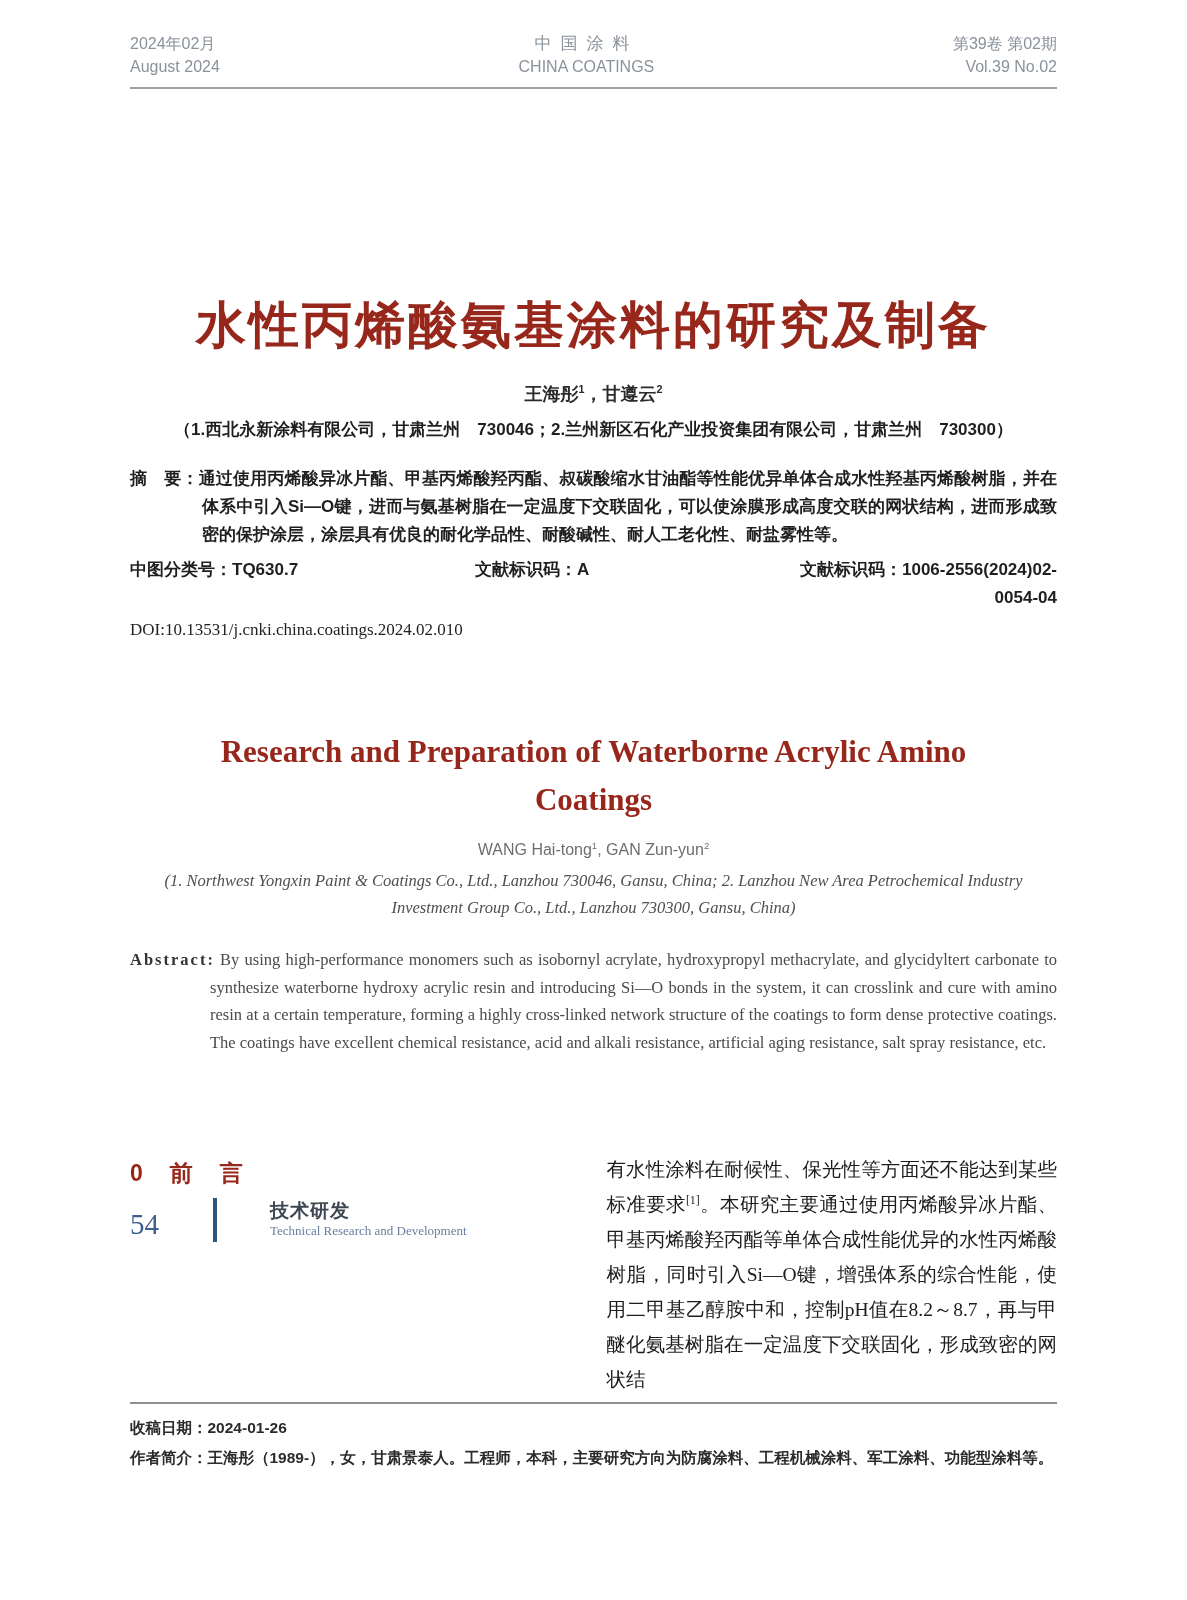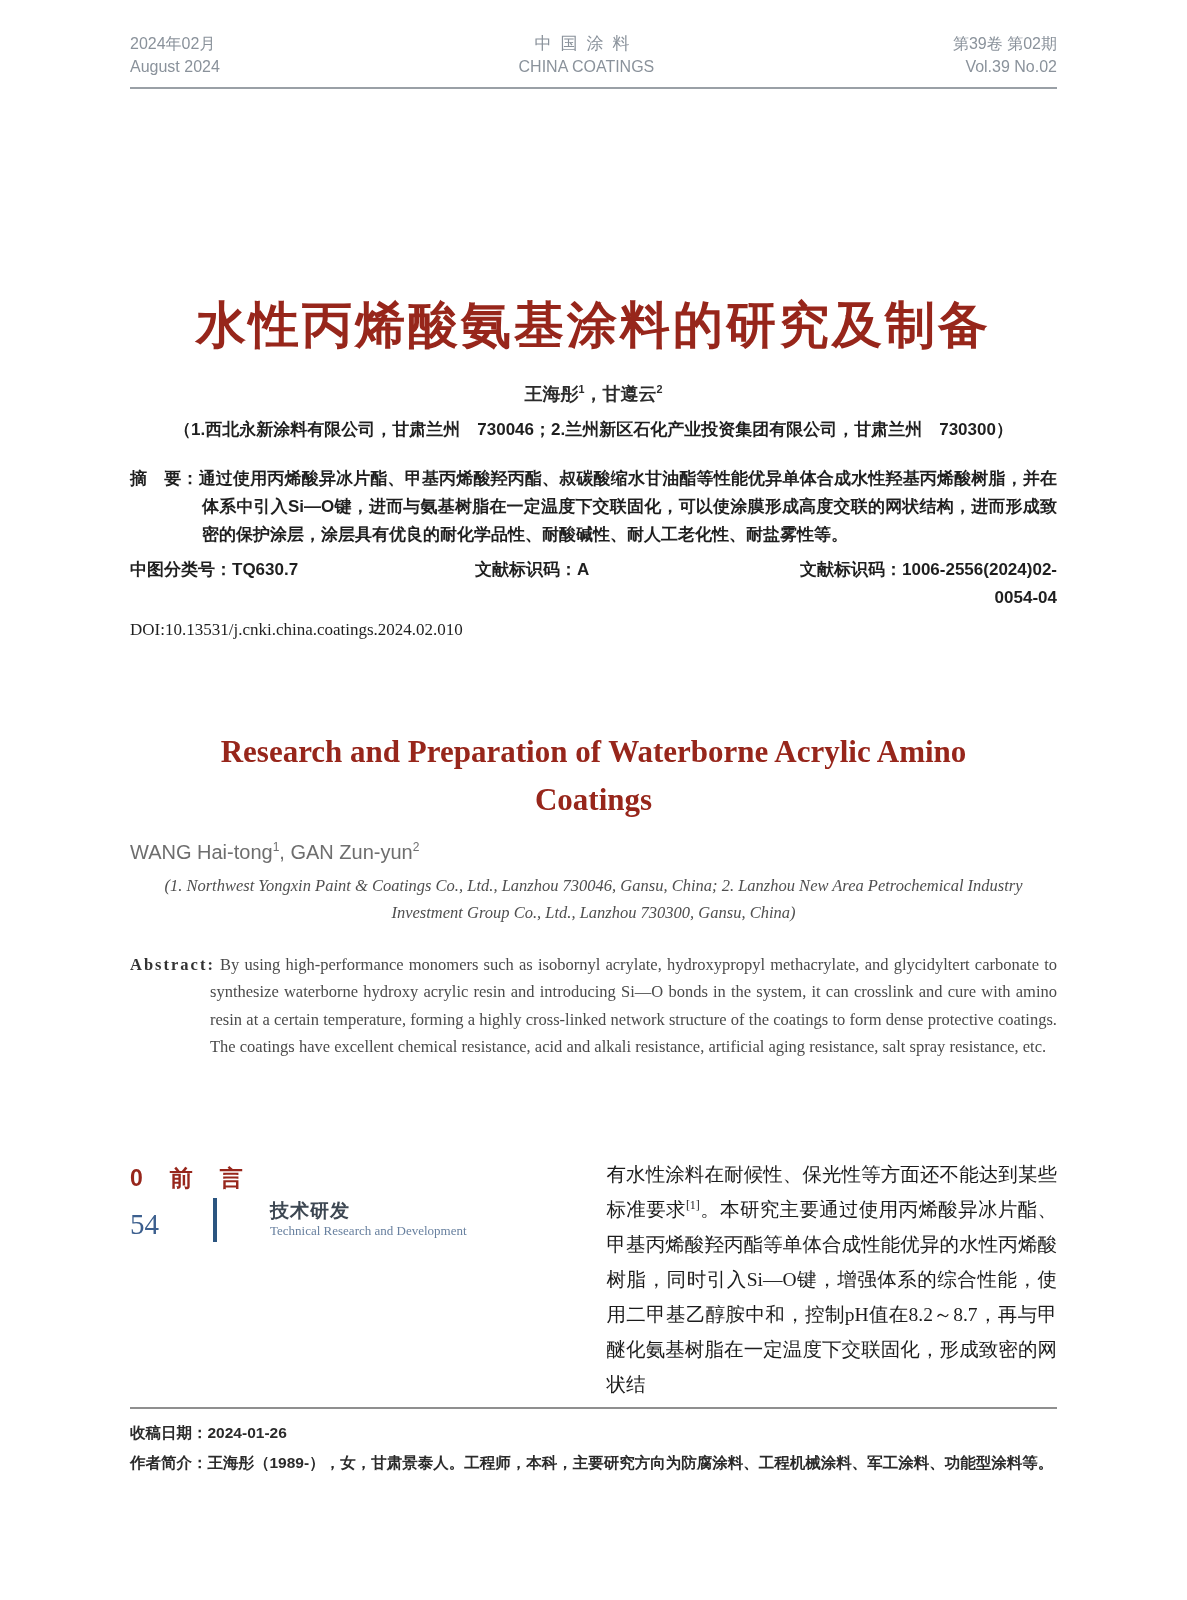--- a/index.html
+++ b/index.html
@@ -39,21 +39,21 @@
   .meta-row{display:flex;margin-top:7px;font-size:17px;font-weight:600;color:#1f1f1f;line-height:28px;}
   .meta-clc{flex:0 0 345px;}
   .meta-doc{flex:0 0 290px;}
   .meta-id{flex:1;text-align:right;}
   .doi{margin-top:8px;font-family:"Liberation Serif",serif;font-size:17px;color:#1f1f1f;}
 
   
   .en-title{margin-top:88px;text-align:center;color:var(--accent-red);
             font-family:"Liberation Serif",serif;font-weight:700;
             font-size:31px;line-height:48px;padding:0 55px;}
-  .en-authors{margin-top:16px;text-align:left;color:#6e6e6e;font-size:20px;}
+  .en-authors{margin-top:16px;text-align:center;color:#6e6e6e;font-size:16px;}
   .en-affil{margin-top:8px;text-align:center;font-family:"Liberation Serif",serif;
             font-style:italic;color:#4f4f4f;font-size:16.5px;line-height:27px;}
   .en-abstract{margin-top:25px;font-family:"Liberation Serif",serif;color:#4a4a4a;
                font-size:16.5px;line-height:27.5px;text-align:justify;
                padding-left:80px;text-indent:-80px;}
   .en-abstract .label{font-weight:700;letter-spacing:2px;color:#333;font-style:normal;}
   .en-keywords{margin-top:4px;font-family:"Liberation Serif",serif;color:#4a4a4a;
                font-size:16.5px;line-height:27px;}
   .en-keywords .label{font-weight:700;color:#333;}
 

